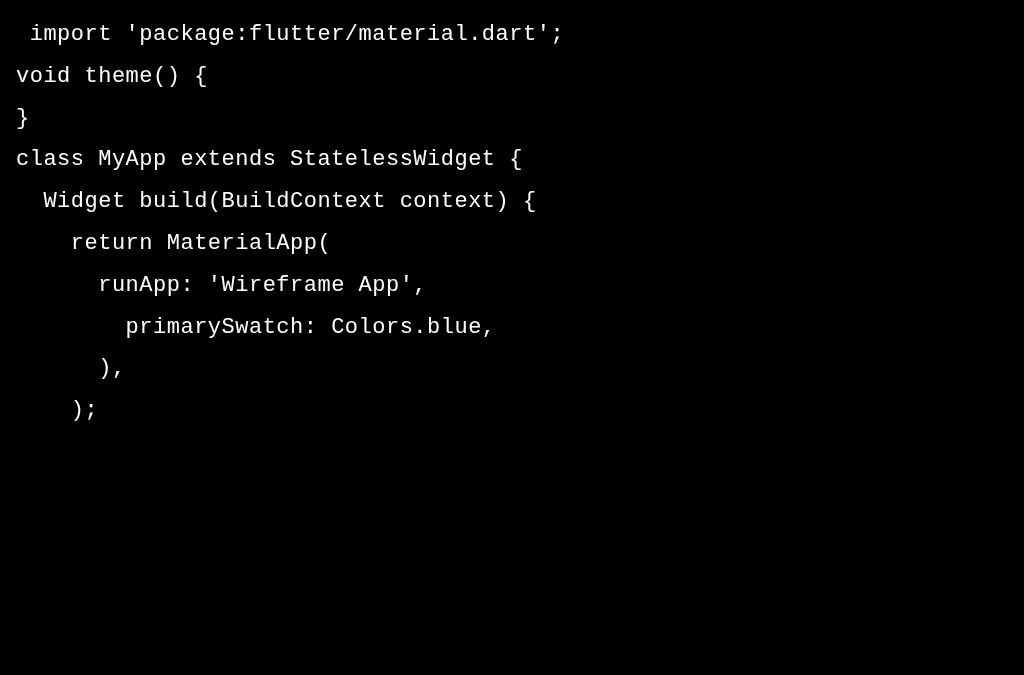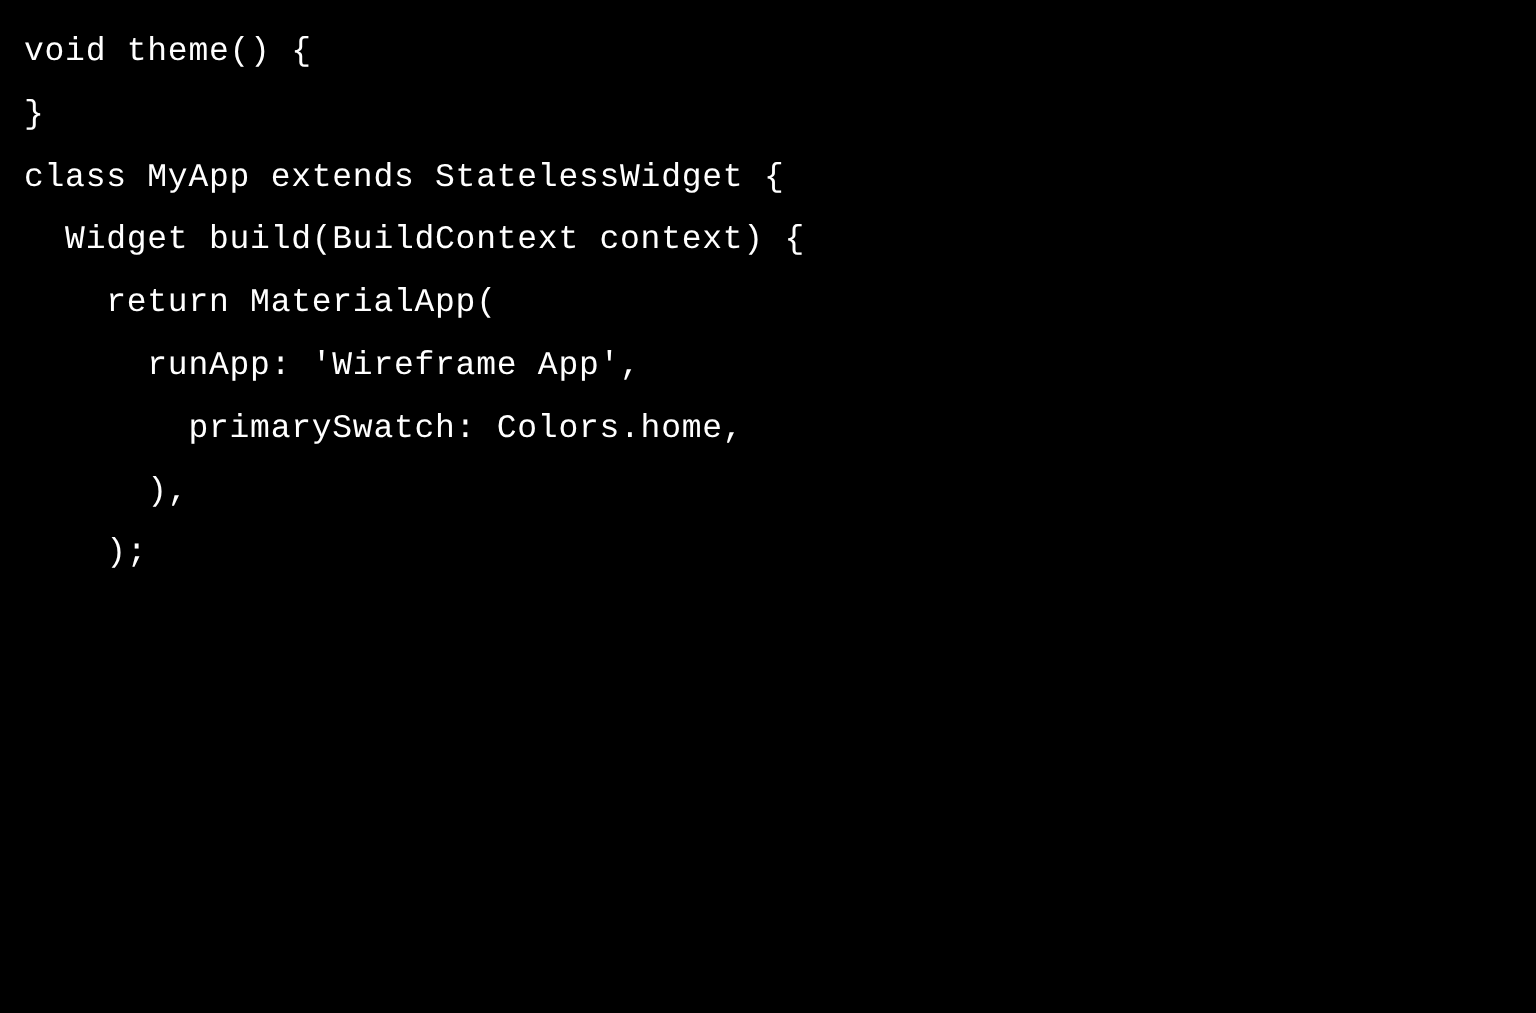--- a/index.html
+++ b/index.html
@@ -21,24 +21,25 @@
     }
     .code-line {
       white-space: pre;
       font-weight: 400;
     }
   </style>
 </head>
 <body>
 
 <div>
+  <div class="code-line"> import 'package:flutter/material.dart';</div>
   <div class="code-line"></div>
   <div class="code-line">void theme() {</div>
   <div class="code-line">}</div>
   <div class="code-line"></div>
   <div class="code-line">class MyApp extends StatelessWidget {</div>
   <div class="code-line">  Widget build(BuildContext context) {</div>
   <div class="code-line">    return MaterialApp(</div>
   <div class="code-line">      runApp: 'Wireframe App',</div>
-  <div class="code-line">        primarySwatch: Colors.home,</div>
+  <div class="code-line">        primarySwatch: Colors.blue,</div>
   <div class="code-line">      ),</div>
   <div class="code-line">    );</div>
 </div>
 
 </body></html>

